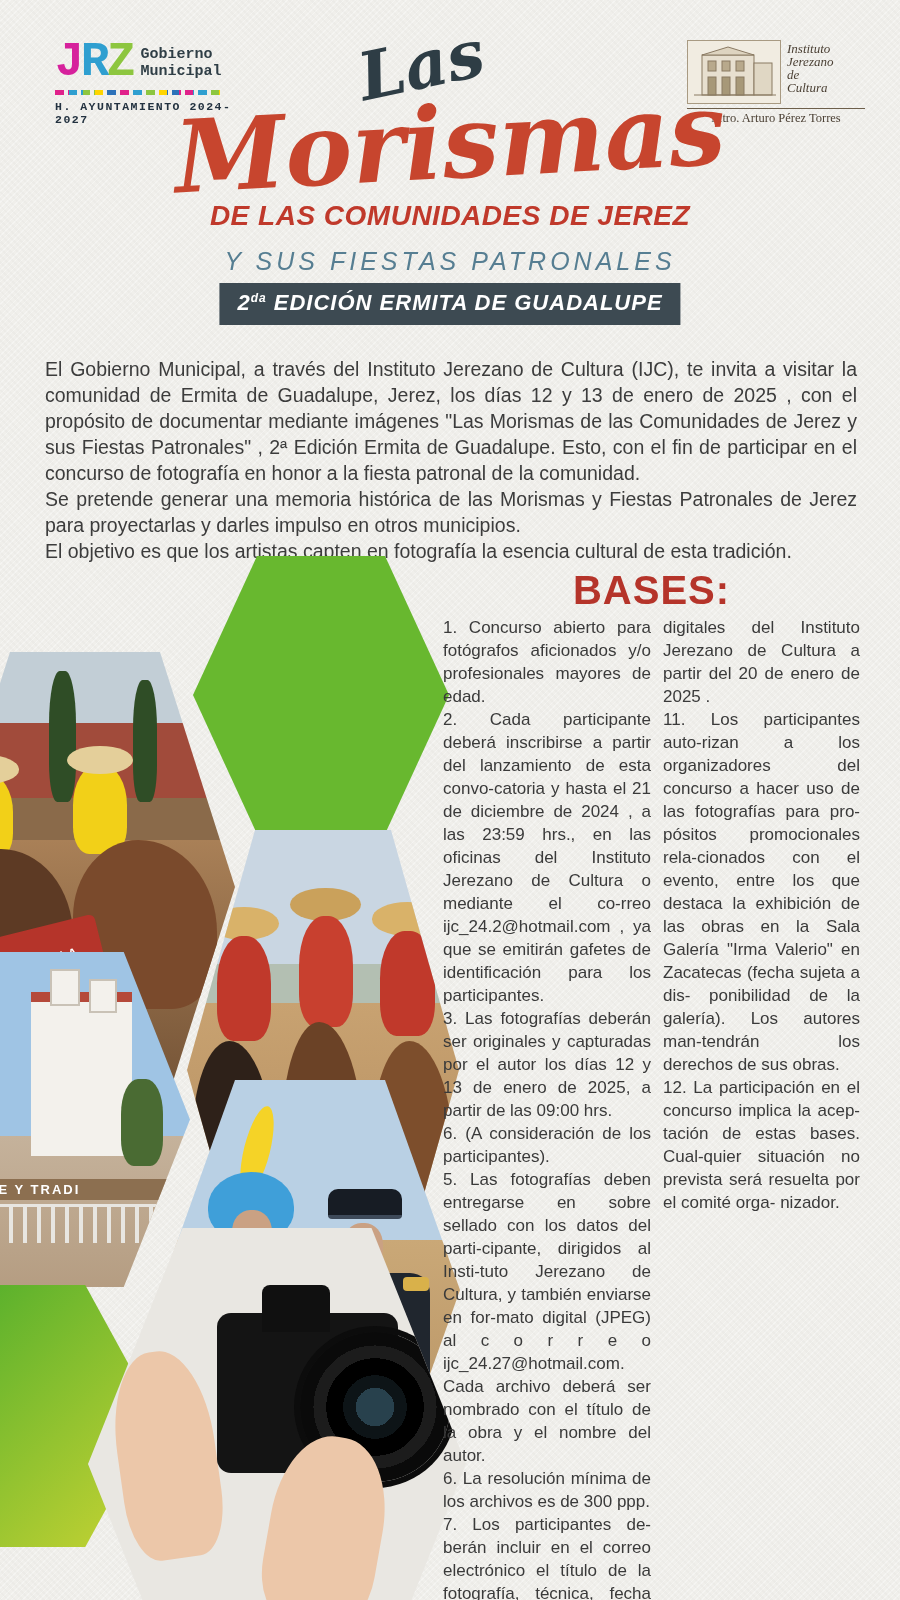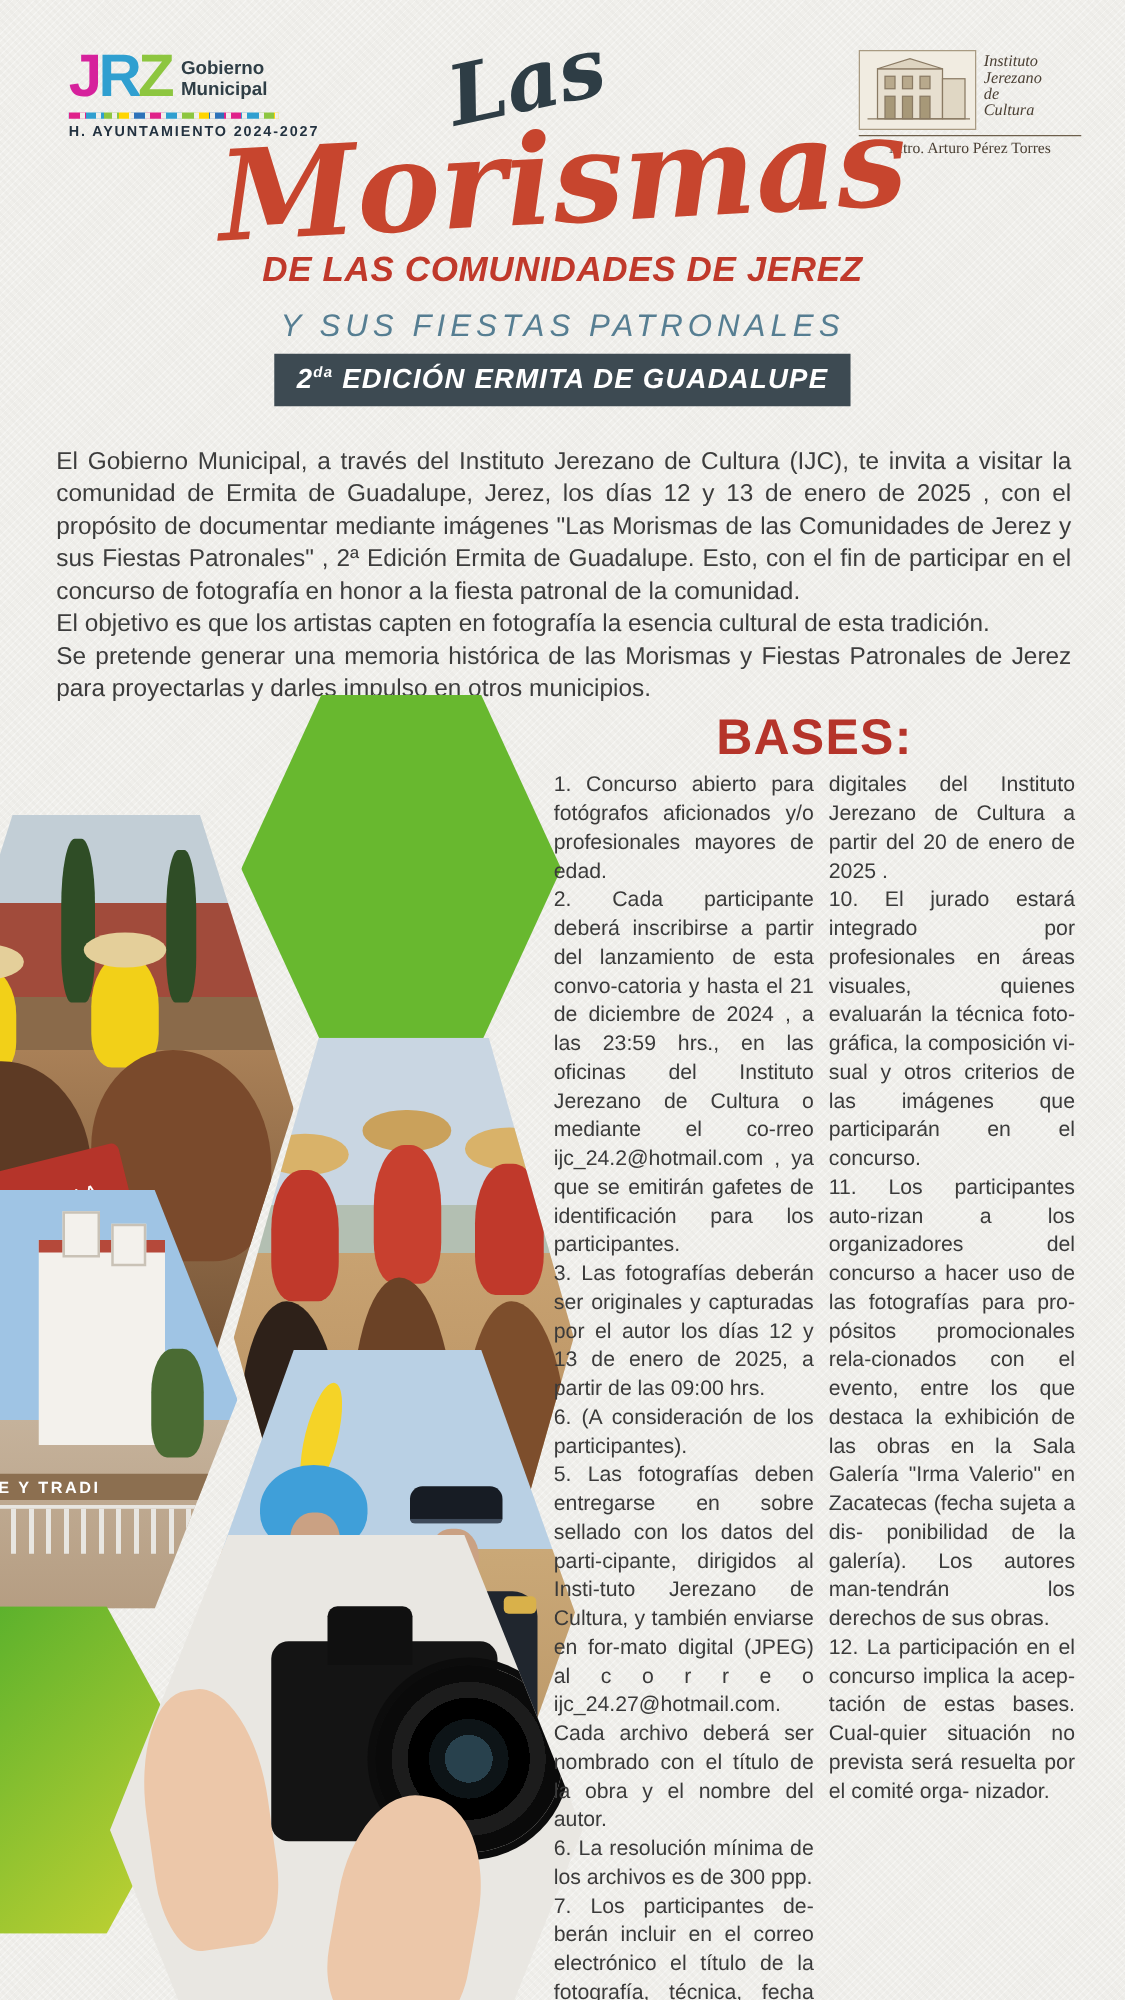--- a/index.html
+++ b/index.html
@@ -5,21 +5,21 @@
   html,body{margin:0;padding:0;}
   body{font-family:"Liberation Sans", sans-serif;background:#dcdcd8;}
   .page{
     position:relative;width:900px;height:1600px;margin:0 auto;overflow:hidden;
     background:
       repeating-linear-gradient(45deg, rgba(0,0,0,0.015) 0 2px, rgba(0,0,0,0) 2px 5px),
       repeating-linear-gradient(-45deg, rgba(255,255,255,0.35) 0 1px, rgba(0,0,0,0) 1px 4px),
       #f0efeb;
   }
   
-  .jrz{position:absolute;left:55px;top:40px;width:210px;}
+  .jrz{position:absolute;left:55px;top:40px;width:210px;font-family:Liberation Mono, monospace;}
   .jrz-row{display:flex;align-items:flex-start;gap:8px;}
   .jrz-letters{font-weight:900;font-size:48px;line-height:44px;letter-spacing:-3px;}
   .jrz-letters .lj{color:#d6219c;}
   .jrz-letters .lr{color:#2f9fd0;}
   .jrz-letters .lz{color:#8dc63f;}
   .jrz-gob{font-size:15px;font-weight:700;color:#2f3e46;line-height:17px;padding-top:6px;}
   .jrz-dash{margin-top:6px;width:168px;height:5px;
     background:
       repeating-linear-gradient(90deg, rgba(240,239,235,0) 0 9px, #f0efeb 9px 13px),
       repeating-linear-gradient(90deg,#e0218a 0 14px,#2f9fd0 14px 28px,#8dc63f 28px 40px,#ffd500 40px 50px,#2d72b9 50px 62px);}
@@ -147,22 +147,22 @@
   </div>
 
   <div class="t-las">Las</div>
   <div class="t-morismas">Morismas</div>
   <div class="t-sub1">DE LAS COMUNIDADES DE JEREZ</div>
   <div class="t-sub2">Y SUS FIESTAS PATRONALES</div>
   <div class="t-badge"><span>2</span><sup>da</sup><span> EDICIÓN ERMITA DE GUADALUPE</span></div>
 
   <div class="intro">
       <p>El Gobierno Municipal, a través del Instituto Jerezano de Cultura (IJC), te invita a visitar la comunidad de Ermita de Guadalupe, Jerez, los días 12 y 13 de enero de 2025 , con el propósito de documentar mediante imágenes "Las Morismas de las Comunidades de Jerez y sus Fiestas Patronales" , 2ª Edición Ermita de Guadalupe. Esto, con el fin de participar en el concurso de fotografía en honor a la fiesta patronal de la comunidad.</p>
+      <p>Se pretende generar una memoria histórica de las Morismas y Fiestas Patronales de Jerez para proyectarlas y darles impulso en otros municipios.</p>
       <p>El objetivo es que los artistas capten en fotografía la esencia cultural de esta tradición.</p>
-      <p>Se pretende generar una memoria histórica de las Morismas y Fiestas Patronales de Jerez para proyectarlas y darles impulso en otros municipios.</p>
     </div>
 
   <div class="hex hex-green-top"></div>
 
   <div class="hex ph-yellow">
     <div class="fill"></div>
     <div class="tree" style="left:38%;top:4%;width:9%;height:28%;"></div>
     <div class="tree" style="left:66%;top:6%;width:8%;height:26%;"></div>
     <div class="rider" style="left:8%;top:26%;width:18%;height:18%;background:#f2d018;position:absolute;"></div>
     <div class="rider" style="left:46%;top:24%;width:18%;height:19%;background:#f2d018;position:absolute;"></div>
@@ -231,21 +231,20 @@
         <p>2. Cada participante deberá inscribirse a partir del lanzamiento de esta convo-catoria y hasta el 21 de diciembre de 2024 , a las 23:59 hrs., en las oficinas del Instituto Jerezano de Cultura o mediante el co-rreo ijc_24.2@hotmail.com , ya que se emitirán gafetes de identificación para los participantes.</p>
         <p>3. Las fotografías deberán ser originales y capturadas por el autor los días 12 y 13 de enero de 2025, a partir de las 09:00 hrs.</p>
         <p>6. (A consideración de los participantes).</p>
         <p>5. Las fotografías deben entregarse en sobre sellado con los datos del parti-cipante, dirigidos al Insti-tuto Jerezano de Cultura, y también enviarse en for-mato digital (JPEG) al c o r r e o ijc_24.27@hotmail.com. Cada archivo deberá ser nombrado con el título de la obra y el nombre del autor.</p>
         <p>6. La resolución mínima de los archivos es de 300 ppp.</p>
         <p>7. Los participantes de-berán incluir en el correo electrónico el título de la fotografía, técnica, fecha de captura y/o una breve descripción de la imagen.</p>
       </div>
     <div class="bcol bcol-2">
       <div>
           <p>digitales del Instituto Jerezano de Cultura a partir del 20 de enero de 2025 .</p>
-          <p>10. El jurado estará integrado por profesionales en áreas visuales, quienes evaluarán la técnica foto-gráfica, la composición vi-sual y otros criterios de las imágenes que participarán en el concurso.</p>
         </div>
       <div>
           <p>11. Los participantes auto-rizan a los organizadores del concurso a hacer uso de las fotografías para pro-pósitos promocionales rela-cionados con el evento, entre los que destaca la exhibición de las obras en la Sala Galería "Irma Valerio" en Zacatecas (fecha sujeta a dis- ponibilidad de la galería). Los autores man-tendrán los derechos de sus obras.</p>
           <p>12. La participación en el concurso implica la acep-tación de estas bases. Cual-quier situación no prevista será resuelta por el comité orga- nizador.</p>
         </div>
 
     </div>
   </div>
 
 </div>

